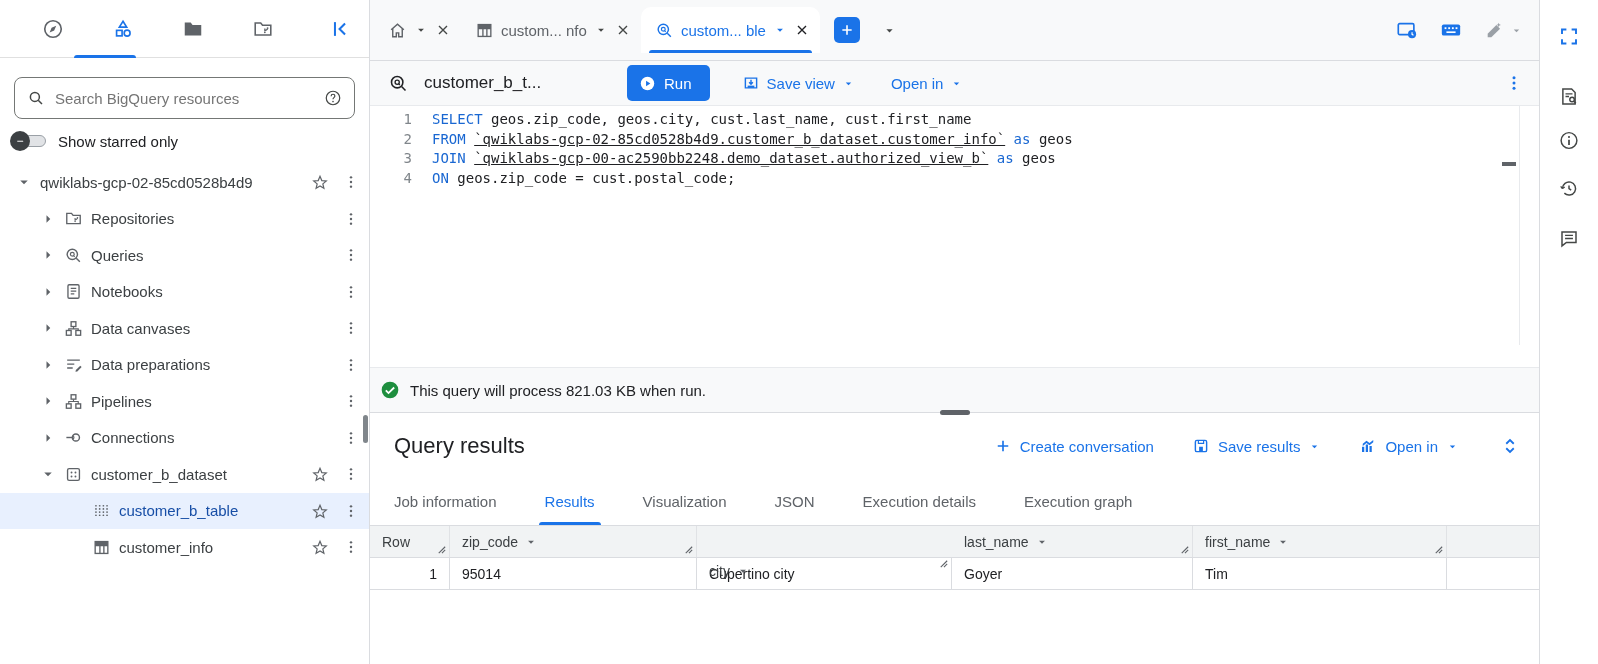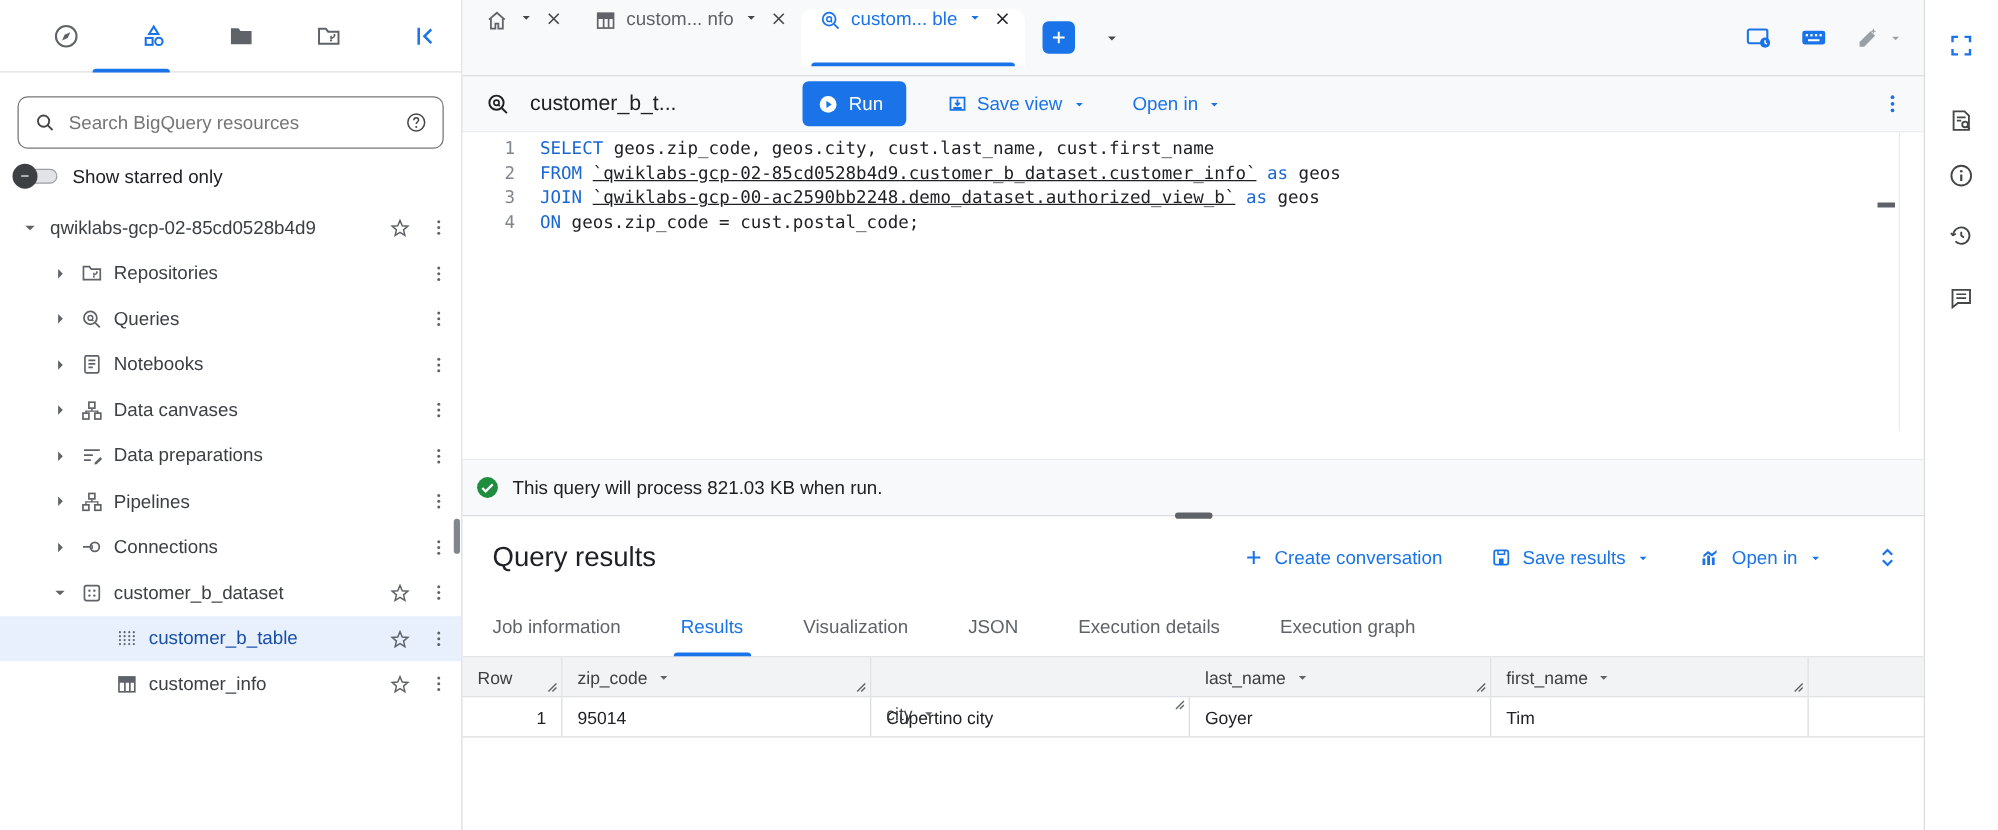--- a/index.html
+++ b/index.html
@@ -42,21 +42,21 @@
   .tree-row .star { color:#5f6368; display:flex; margin-right:14px; flex:none; }
   .tree-row .star svg { width:18px; height:18px; }
   .tree-row .kebab { color:#5f6368; display:flex; margin-right:10px; flex:none; }
   .tree-row .kebab svg { width:16px; height:16px; }
   .side-scrollthumb { position:absolute; right:1px; top:415px; width:5px; height:28px; background:#80868b; border-radius:3px; }
 
   
   .main { width:1169px; flex:none; display:flex; flex-direction:column; background:#fff; }
 
   .tabstrip { height:60px; background:#f8f9fa; display:flex; align-items:center; padding-left:4px; flex:none; position:relative; }
-  .tab { height:46px; display:flex; align-items:flex-start; padding:0 10px 0 14px; color:#5f6368; font-size:15px; gap:7px; cursor:pointer; }
+  .tab { height:46px; display:flex; align-items:center; padding:0 10px 0 14px; color:#5f6368; font-size:15px; gap:7px; cursor:pointer; }
   .tab svg { flex:none; }
   .tab .tab-ic svg { width:19px; height:19px; }
   .tab .dd svg { width:14px; height:14px; }
   .tab .x svg { width:16px; height:16px; }
   .tab .x, .tab .dd { display:flex; color:#444746; }
   .tab.active { background:#fff; border-radius:10px 10px 0 0; color:#1a73e8; height:46px; position:relative; margin-top:0; box-shadow:0 0 0 0; }
   .tab.active .tab-label { color:#1a73e8; font-weight:500;}
   .tab.active .dd { color:#1a73e8; }
   .tab.active .x { color:#202124; }
   .tab.active::after { content:""; position:absolute; left:8px; right:8px; bottom:0; height:3px; background:#1a73e8; border-radius:3px 3px 0 0; }
@@ -68,21 +68,21 @@
   .strip-right { margin-left:auto; display:flex; align-items:center; gap:22px; padding-right:16px; }
   .strip-right .s-ic { display:flex; align-items:center; cursor:pointer; }
   .strip-right .s-ic svg { width:22px; height:22px; }
   .ai-group { display:flex; align-items:center; gap:4px; color:#9aa0a6; }
   .ai-group svg.caret-s { width:13px; height:13px; }
 
   .editor-header { height:46px; background:#f8f9fa; border-top:1px solid #dadce0; border-bottom:1px solid #e8eaed; display:flex; align-items:center; padding:0 16px 0 18px; flex:none; }
   .editor-header .q-ic { color:#202124; display:flex; margin-right:15px; }
   .editor-header .q-ic svg { width:21px; height:21px; }
   .editor-title { font-size:17px; color:#202124; width:200px; white-space:nowrap; overflow:hidden; }
-  .run-btn { height:36px; background:#1a73e8; color:#fff; border:none; border-radius:5px; font-size:15px; font-family:"Liberation Sans",sans-serif; display:flex; align-items:center; gap:8px; padding:0 18px 0 12px; cursor:pointer; margin-left:18px; }
+  .run-btn { height:36px; background:#1a73e8; color:#fff; border:none; border-radius:5px; font-size:15px; font-family:"Liberation Sans",sans-serif; display:flex; align-items:center; gap:8px; padding:0 18px 0 12px; cursor:pointer; margin-left:3px; }
   .run-btn svg { width:17px; height:17px; }
   .hdr-link { display:flex; align-items:center; gap:7px; color:#1a73e8; font-size:15px; font-weight:500; cursor:pointer; margin-left:32px; }
   .hdr-link svg.lk { width:18px; height:18px; }
   .hdr-link svg.caret-s { width:13px; height:13px; }
   .editor-kebab { margin-left:auto; color:#1a73e8; display:flex; cursor:pointer; }
   .editor-kebab svg { width:18px; height:18px; }
 
   .code-area { height:261px; background:#fff; position:relative; flex:none; font-family:"DejaVu Sans Mono", monospace; font-size:14px; overflow:hidden; }
   .code-lines { padding-top:4px; }
   .code-line { display:flex; height:19.7px; line-height:19.7px; white-space:pre; }

